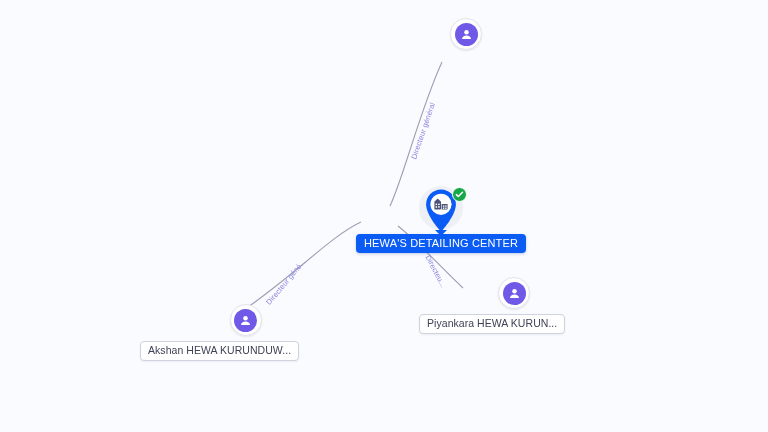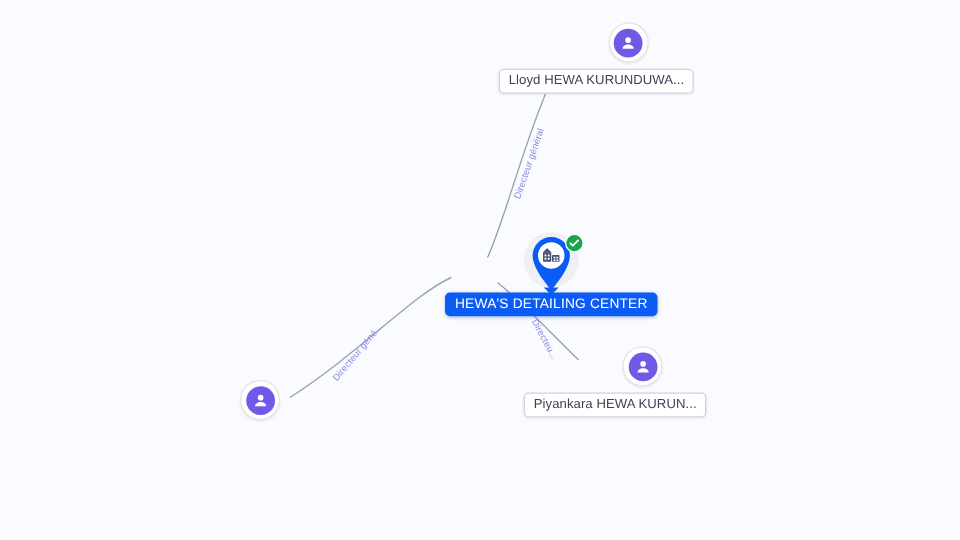--- a/index.html
+++ b/index.html
@@ -186,32 +186,32 @@
 
   <div class="node" style="left:399px; top:18px;">
     <div class="person-avatar-ring" style="margin-left:51px;">
       <div class="person-avatar">
         <svg viewBox="0 0 24 24" width="15" height="15" aria-hidden="true">
           <circle cx="12" cy="8.2" r="3.6" fill="#ffffff"></circle>
           <path d="M4.8 19.2c0-3.6 3.3-5.6 7.2-5.6s7.2 2 7.2 5.6z" fill="#ffffff"></path>
         </svg>
       </div>
     </div>
-    <div class="node-label">Lloyd HEWA KURUNDUWA...</div>
   </div>
 
   <div class="node" style="left:140px; top:304px;">
     <div class="person-avatar-ring" style="margin-left:52px;">
       <div class="person-avatar">
         <svg viewBox="0 0 24 24" width="15" height="15" aria-hidden="true">
           <circle cx="12" cy="8.2" r="3.6" fill="#ffffff"></circle>
           <path d="M4.8 19.2c0-3.6 3.3-5.6 7.2-5.6s7.2 2 7.2 5.6z" fill="#ffffff"></path>
         </svg>
       </div>
     </div>
+    <div class="node-label">Akshan HEWA KURUNDUW...</div>
   </div>
 
   <div class="node" style="left:419px; top:277px;align-items:center;">
     <div class="person-avatar-ring" style="margin-left:44px;">
       <div class="person-avatar">
         <svg viewBox="0 0 24 24" width="15" height="15" aria-hidden="true">
           <circle cx="12" cy="8.2" r="3.6" fill="#ffffff"></circle>
           <path d="M4.8 19.2c0-3.6 3.3-5.6 7.2-5.6s7.2 2 7.2 5.6z" fill="#ffffff"></path>
         </svg>
       </div>

